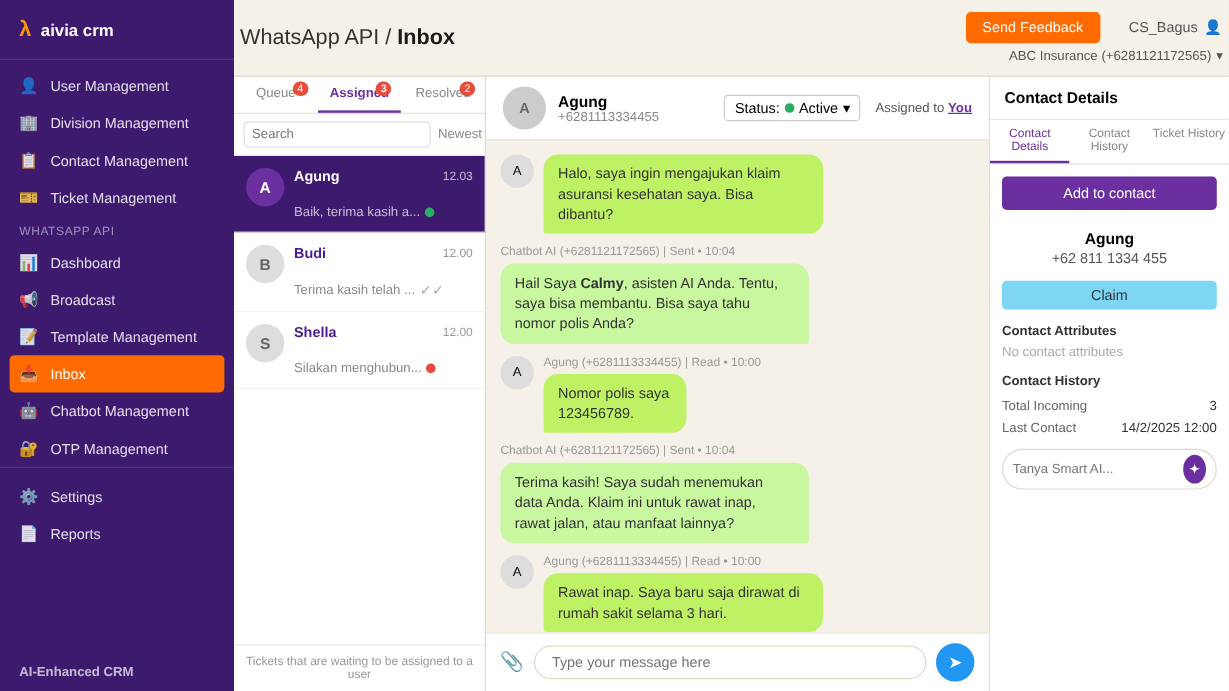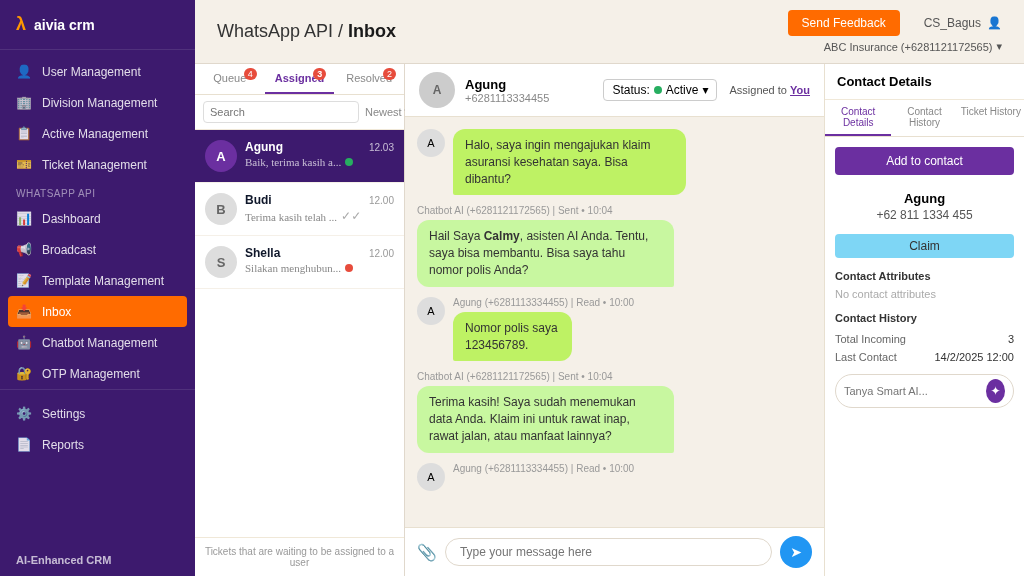--- a/index.html
+++ b/index.html
@@ -17,21 +17,21 @@
     .sidebar-item { display: flex; align-items: center; gap: 10px; padding: 8px 16px; color: rgba(255,255,255,0.85); cursor: pointer; font-size: 12px; }
     .sidebar-item.active { background: #ff6b00; color: white; border-radius: 4px; margin: 0 8px; padding: 8px; }
     .sidebar-item .icon { width: 16px; text-align: center; font-size: 13px; }
     .sidebar-bottom { padding: 8px 0; border-top: 1px solid rgba(255,255,255,0.1); }
     .sidebar-footer { padding: 10px 16px; color: rgba(255,255,255,0.7); font-size: 11px; font-weight: bold; }
 
     
     .main { flex: 1; display: flex; flex-direction: column; background: #f0ebe0; }
 
     
-    .main-header { background: #f5f0e8; padding: 10px 22px; display: flex; align-items: center; justify-content: space-between; border-bottom: 1px solid #e0d8cc; }
+    .main-header { background: #f5f0e8; padding: 10px 5px; display: flex; align-items: center; justify-content: space-between; border-bottom: 1px solid #e0d8cc; }
     .header-title { font-size: 18px; color: #333; }
     .header-title span { color: #333; font-weight: normal; }
     .header-title strong { color: #1a1a1a; font-weight: bold; }
     .header-right { display: flex; align-items: center; gap: 12px; flex-direction: column; align-items: flex-end; gap: 4px; }
     .send-feedback-btn { background: #ff6b00; color: white; border: none; padding: 6px 14px; border-radius: 4px; cursor: pointer; font-size: 12px; font-weight: 500; }
     .user-info { display: flex; align-items: center; gap: 6px; }
     .user-name { font-size: 12px; color: #555; }
     .company-selector { font-size: 11px; color: #555; display: flex; align-items: center; gap: 4px; }
     .header-top-row { display: flex; align-items: center; gap: 24px; }
 
@@ -50,23 +50,23 @@
     .conv-items { flex: 1; overflow-y: auto; }
     .conv-item { padding: 10px 10px; border-bottom: 1px solid #f5f0e8; cursor: pointer; display: flex; gap: 8px; align-items: flex-start; }
     .conv-item.active { background: #3d1a6e; }
     .conv-item.active .conv-name { color: white; }
     .conv-item.active .conv-preview { color: rgba(255,255,255,0.7); }
     .conv-item.active .conv-time { color: rgba(255,255,255,0.7); }
     .conv-avatar { width: 32px; height: 32px; border-radius: 50%; background: #ddd; display: flex; align-items: center; justify-content: center; font-size: 13px; font-weight: bold; color: #666; flex-shrink: 0; }
     .conv-avatar.active-bg { background: #6b2fa0; color: white; }
     .conv-info { flex: 1; min-width: 0; }
     .conv-name-row { display: flex; justify-content: space-between; align-items: center; }
-    .conv-name { font-size: 12px; font-weight: 600; color: #0f172a; }
+    .conv-name { font-size: 12px; font-weight: 600; color: #4c1d95; }
     .conv-time { font-size: 10px; color: #999; }
-    .conv-preview { font-size: 11px; color: #888; white-space: nowrap; overflow: hidden; text-overflow: ellipsis; margin-top: 2px; display: flex; align-items: center; gap: 4px; font-family: Liberation Serif, serif; }
+    .conv-preview { font-size: 11px; color: #888; white-space: nowrap; overflow: hidden; text-overflow: ellipsis; margin-top: 17px; display: flex; align-items: center; gap: 4px; }
     .status-dot { width: 8px; height: 8px; border-radius: 50%; flex-shrink: 0; }
     .status-dot.green { background: #27ae60; }
     .status-dot.red { background: #e74c3c; }
     .conv-footer { padding: 8px; font-size: 10px; color: #999; border-top: 1px solid #f0e8d8; text-align: center; }
 
     
     .chat-area { flex: 1; display: flex; flex-direction: column; background: #f5f0e8; }
     .chat-header { background: white; padding: 8px 14px; display: flex; align-items: center; justify-content: space-between; border-bottom: 1px solid #e8e0d0; }
     .chat-contact { display: flex; align-items: center; gap: 10px; }
     .chat-avatar { width: 36px; height: 36px; border-radius: 50%; background: #ccc; display: flex; align-items: center; justify-content: center; font-weight: bold; color: #666; }
@@ -125,21 +125,21 @@
       <div class="sidebar-item">
         <span class="icon">👤</span>
         <span>User Management</span>
       </div>
       <div class="sidebar-item">
         <span class="icon">🏢</span>
         <span>Division Management</span>
       </div>
       <div class="sidebar-item">
         <span class="icon">📋</span>
-        <span>Active Management</span>
+        <span>Contact Management</span>
       </div>
       <div class="sidebar-item">
         <span class="icon">🎫</span>
         <span>Ticket Management</span>
       </div>
 
       <div class="sidebar-section-label">WhatsApp API</div>
       <div class="sidebar-item">
         <span class="icon">📊</span>
         <span>Dashboard</span>
@@ -327,20 +327,21 @@
             <div>
               <div class="msg-meta">Chatbot AI (+6281121172565) | Sent • 10:04</div>
               <div class="msg-bubble sent">Terima kasih! Saya sudah menemukan data Anda. Klaim ini untuk rawat inap, rawat jalan, atau manfaat lainnya?</div>
             </div>
           </div>
 
           <div class="msg-received">
             <div class="msg-avatar">A</div>
             <div>
               <div class="msg-meta">Agung (+6281113334455) | Read • 10:00</div>
+              <div class="msg-bubble received">Rawat inap. Saya baru saja dirawat di rumah sakit selama 3 hari.</div>
             </div>
           </div>
 
         </div>
 
         <div class="chat-input-area">
           <span class="attach-btn">📎</span>
           <input class="chat-input" type="text" placeholder="Type your message here" style="">
           <button class="send-btn">➤</button>
         </div>

